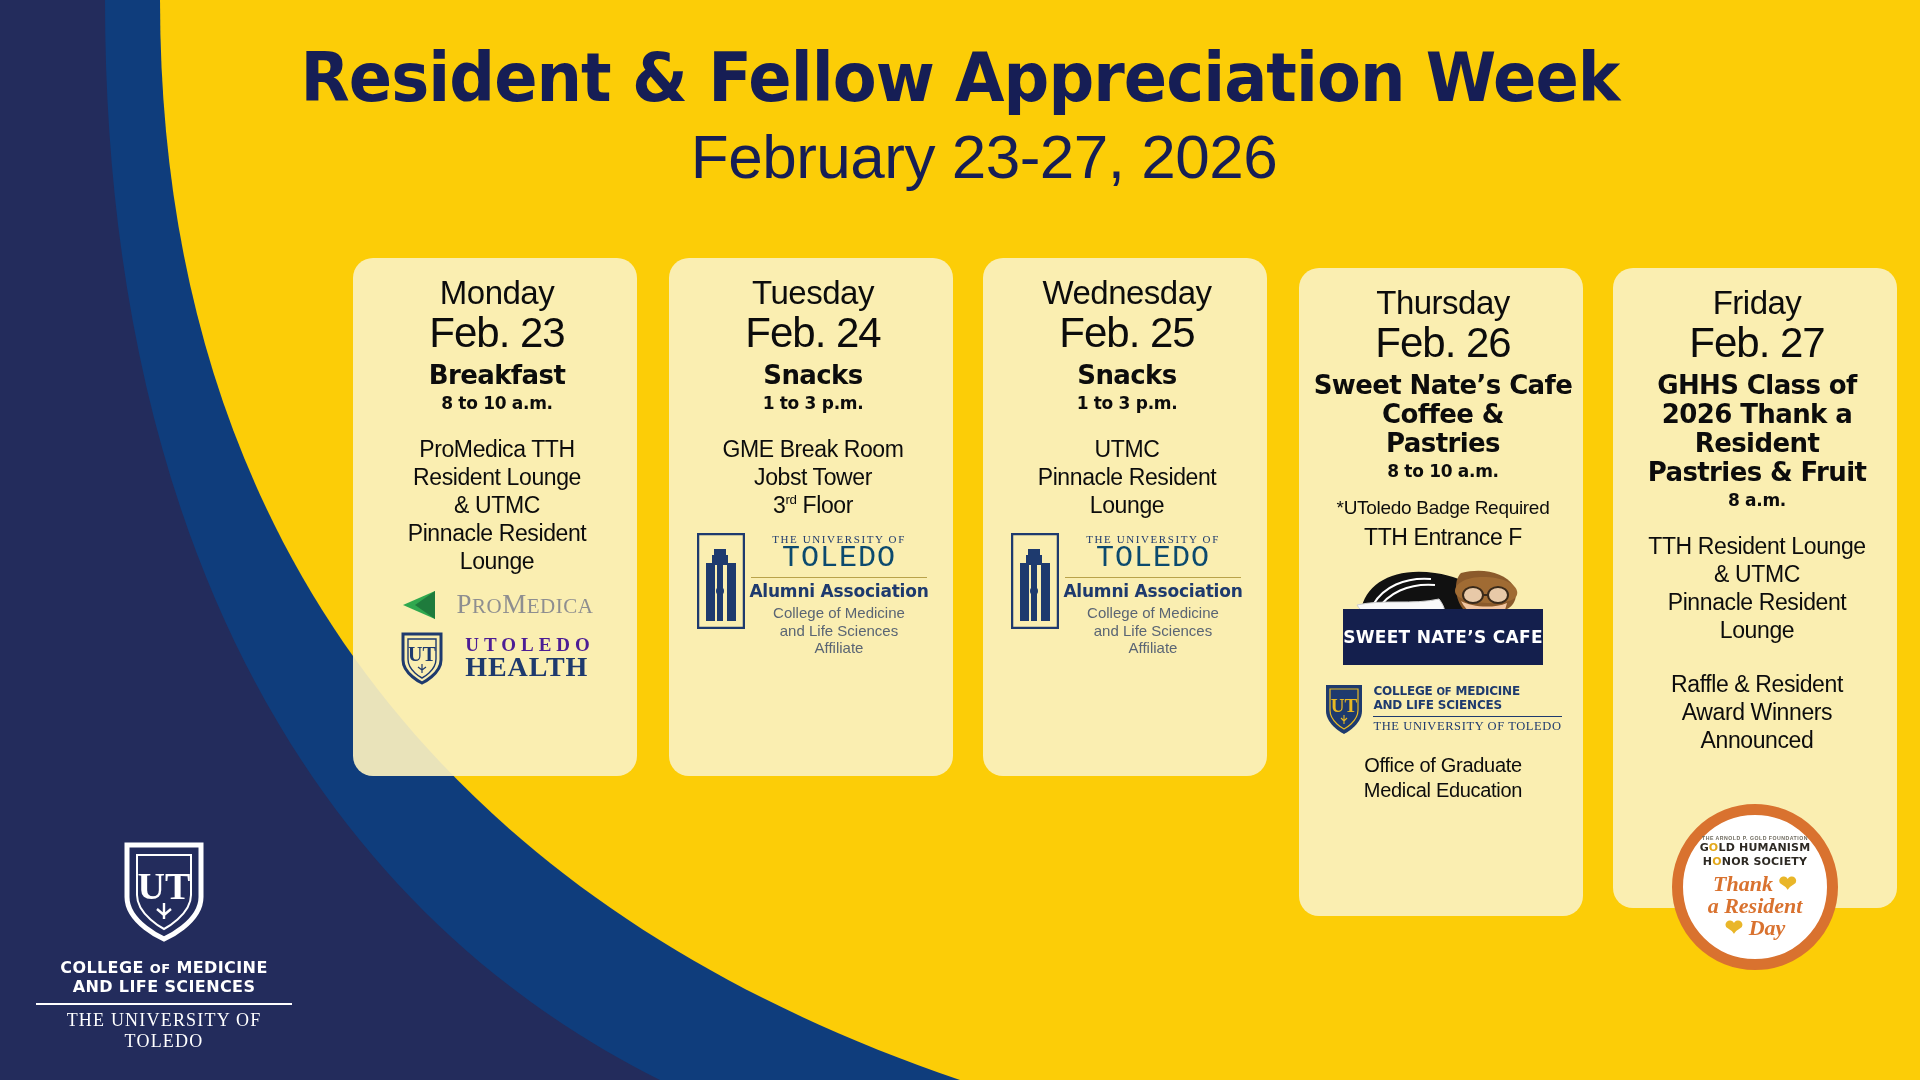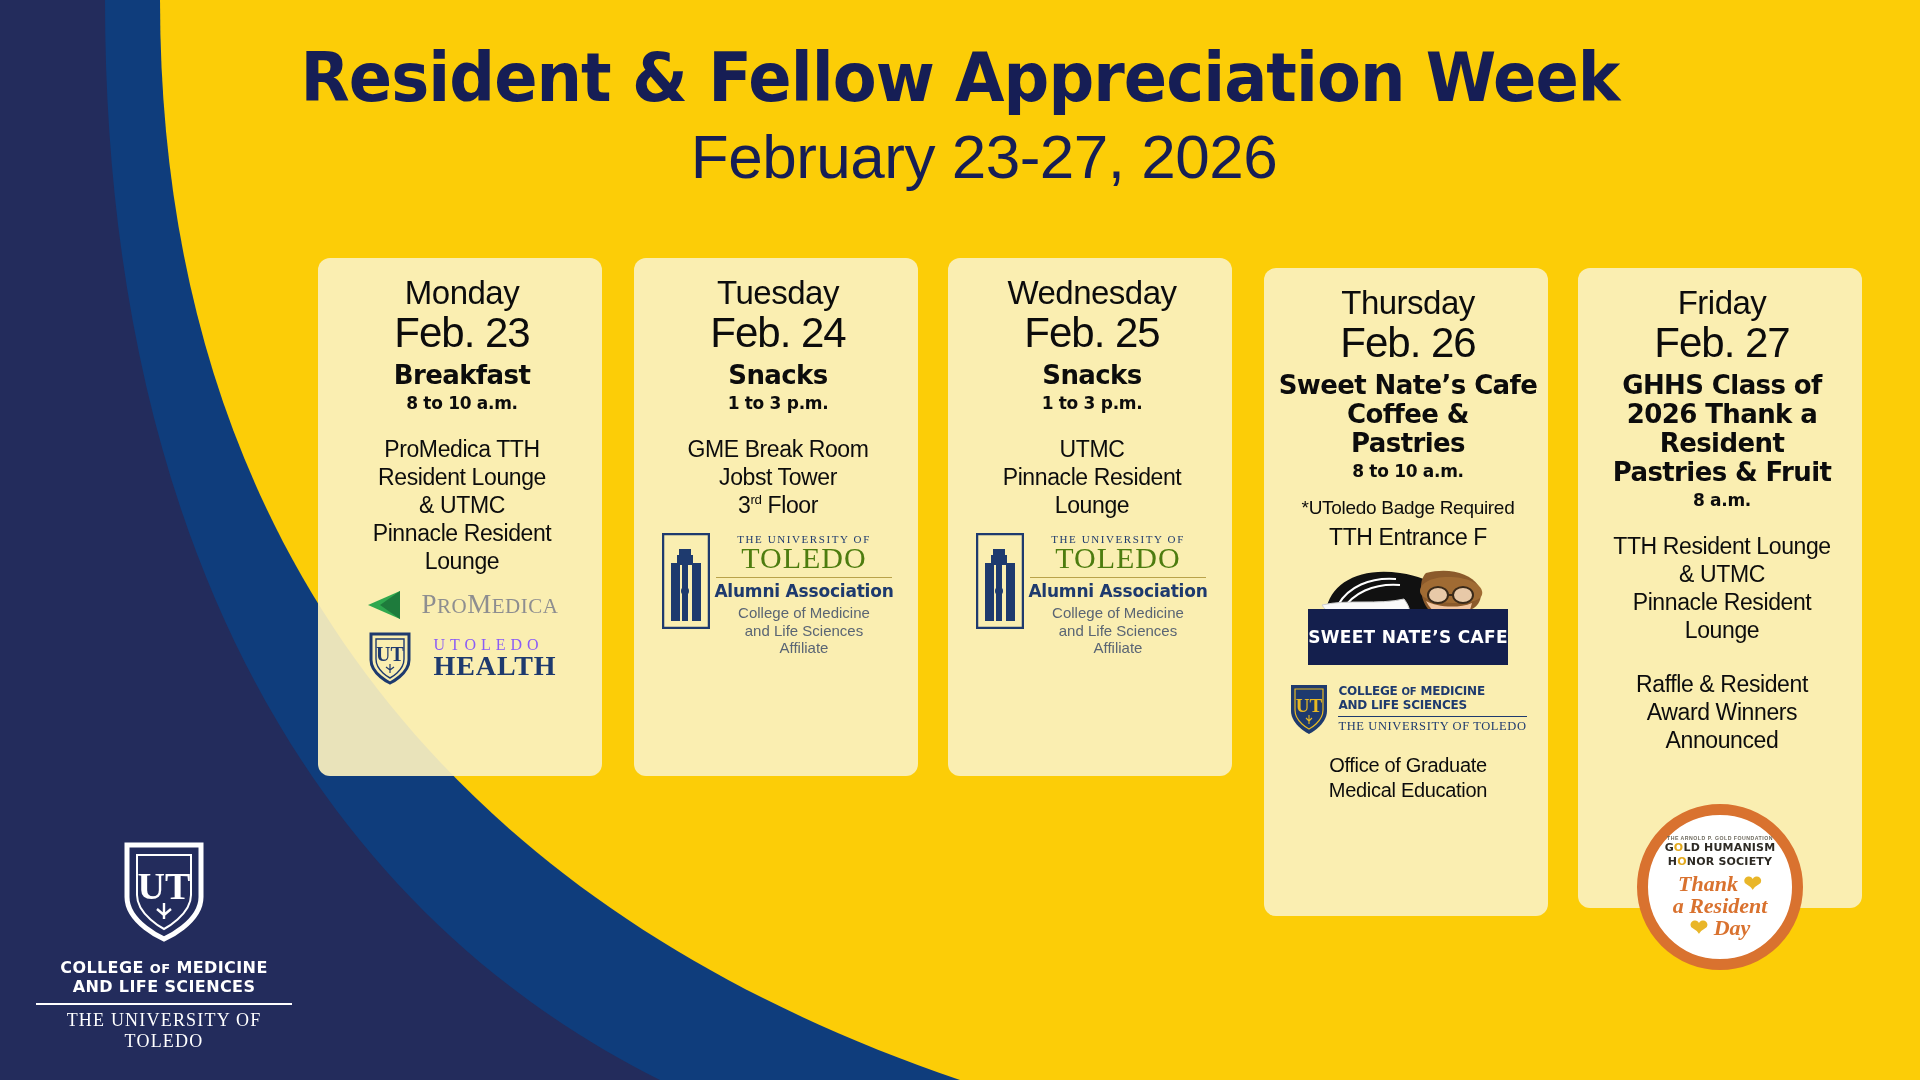--- a/index.html
+++ b/index.html
@@ -26,26 +26,27 @@
     font-family:"Liberation Sans","DejaVu Sans",sans-serif;
     font-weight:400;font-size:62px;color:#161E55;
     margin-top:14px;line-height:1.0;letter-spacing:-.5px;padding-left:48px;
   }
 
   
   .cards{position:absolute;left:0;top:0;width:1920px;height:1080px;z-index:4;}
   .card{
     position:absolute;
     background:rgba(250,240,190,.93);
-    border-radius:12px;
+    border-radius:20px;
     text-align:center;
     color:#0C0C0C;
     box-sizing:border-box;
     padding:10px 4px 12px 8px;
     overflow:visible;
+    margin-left:35px;
   }
   .c1{left:318px;top:258px;width:284px;height:518px;}
   .c2{left:634px;top:258px;width:284px;height:518px;}
   .c3{left:948px;top:258px;width:284px;height:518px;}
   .c4{left:1264px;top:268px;width:284px;height:648px;}
   .c5{left:1578px;top:268px;width:284px;height:640px;}
 
   .day{
     font-size:33px;font-weight:400;line-height:1.05;margin-top:8px;
     letter-spacing:-.5px;
@@ -78,31 +79,31 @@
 
   .promedica{margin-top:14px;}
   .pm-txt{
     font-family:"Liberation Serif","DejaVu Serif",serif;
     color:#8E8E90;font-size:27px;letter-spacing:.5px;
   }
   .pm-txt .sm{font-size:21px;}
 
   .uth{margin-top:10px;}
   .uth-txt{ text-align:left; line-height:1; }
-  .uth-1{font-family:"Liberation Serif","DejaVu Serif",serif;color:#8b5cf6;
-         font-size:16px;letter-spacing:5px;}
+  .uth-1{font-family:"Liberation Serif","DejaVu Serif",serif;color:#4c1d95;
+         font-size:19px;letter-spacing:5px;font-weight:bold;}
   .uth-2{font-family:"Liberation Serif","DejaVu Serif",serif;color:#1E3A6E;
          font-weight:700;font-size:28px;letter-spacing:1px;margin-top:-1px;}
 
   
   .alumni{margin-top:14px;display:flex;align-items:flex-start;justify-content:center;gap:4px;}
   .al-txt{text-align:center;}
   .al-1{font-family:"Liberation Serif","DejaVu Serif",serif;color:#1E3A6E;
         font-size:11px;letter-spacing:1.6px;}
-  .al-2{font-family:Liberation Serif, serif;color:#4d7c0f;
+  .al-2{font-family:Liberation Mono, monospace;color:#0c4a6e;
         font-size:30px;letter-spacing:1px;line-height:1;margin-top:-2px;}
   .al-rule{height:1px;background:#B9A24A;margin:4px 2px 3px;}
   .al-3{font-family:"DejaVu Sans","Liberation Sans",sans-serif;color:#1E3A6E;
         font-weight:700;font-size:17px;letter-spacing:-.2px;}
   .al-4{color:#5A6574;font-size:15px;line-height:1.18;margin-top:3px;}
 
   
   .sweetnate{margin-top:14px;position:relative;width:200px;height:100px;
              margin-left:auto;margin-right:auto;}
   .sn-band{position:absolute;left:0;top:44px;width:200px;height:56px;background:#141F4D;}

